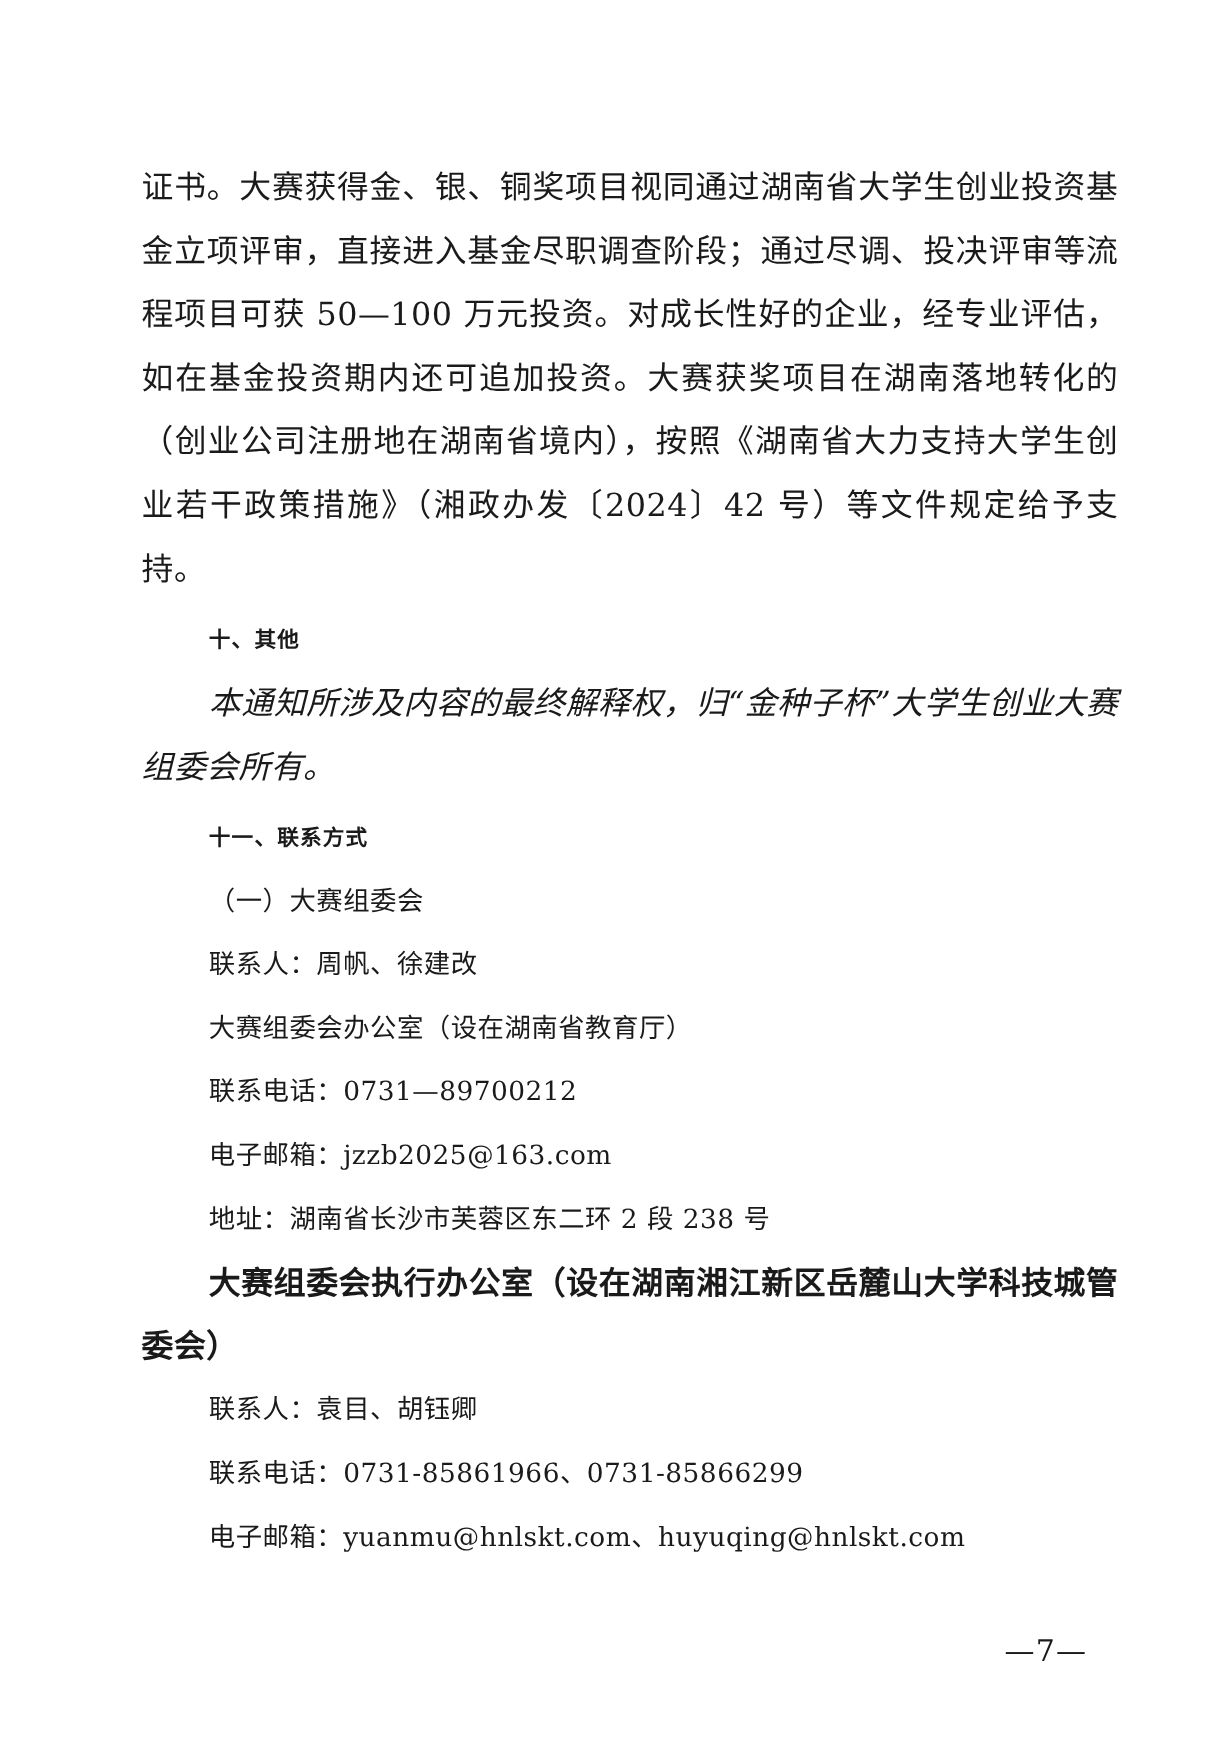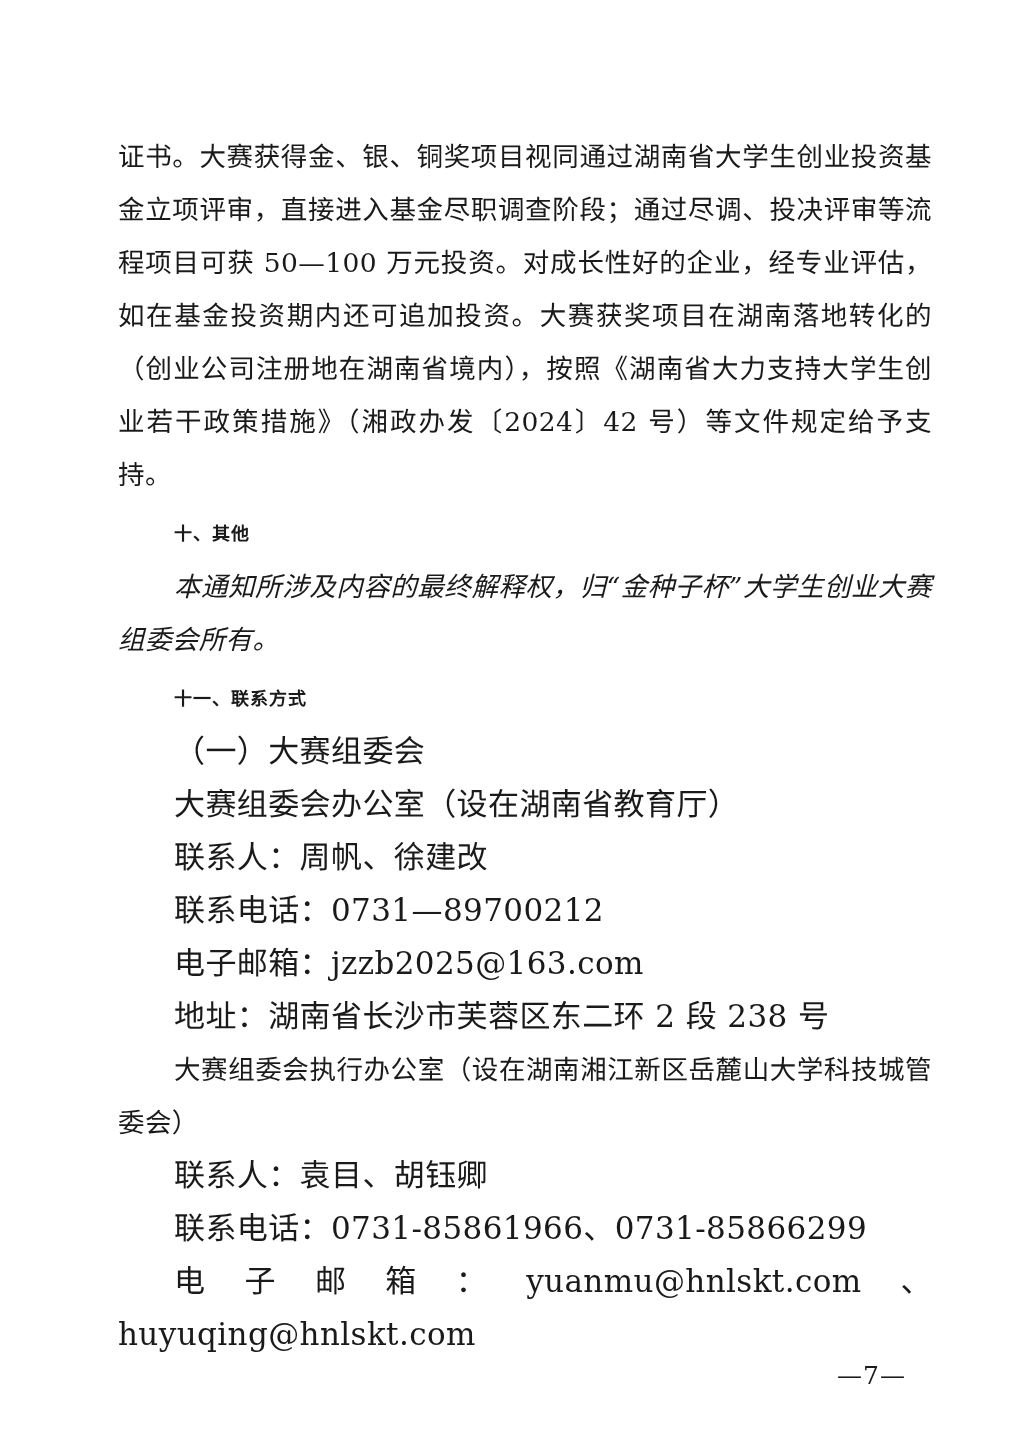--- a/index.html
+++ b/index.html
@@ -44,30 +44,31 @@
     margin: 0;
     font-weight: bold;
     text-indent: 56px;
     font-size: 18px;
     line-height: 53px;
     letter-spacing: 1px;
   }
   .contact-line {
     margin: 0;
     text-indent: 56px;
-    font-size: 31px;
+    font-size: 22px;
     line-height: 53px;
   }
   .contact-line-wrap {
     margin: 0;
     text-indent: 56px;
     font-size: 26.5px;
     line-height: 53px;
     text-align: justify;
     text-justify: inter-ideograph;
+    font-weight: bold;
   }
   .spacer-s { height: 6px; }
   .page-number {
     position: absolute;
     right: 118px;
     bottom: 58px;
     font-size: 25px;
     letter-spacing: 1px;
     font-family: "DejaVu Serif", "Liberation Serif", serif;
   }
@@ -86,23 +87,23 @@
     <p class="heading">十、其他</p>
 
     <p class="para-indent">本通知所涉及内容的最终解释权，归“金种子杯”大学生创业大赛组委会所有。</p>
 
     <div class="spacer-s"></div>
 
     <p class="heading">十一、联系方式</p>
 
     <p class="contact-line">（一）大赛组委会</p>
 
+    <p class="contact-line">联系人：周帆、徐建改</p>
+
     <p class="contact-line">大赛组委会办公室（设在湖南省教育厅）</p>
-
-    <p class="contact-line">联系人：周帆、徐建改</p>
 
     <p class="contact-line">联系电话：0731—89700212</p>
 
     <p class="contact-line">电子邮箱：jzzb2025@163.com</p>
 
     <p class="contact-line">地址：湖南省长沙市芙蓉区东二环 2 段 238 号</p>
 
     <p class="contact-line-wrap">大赛组委会执行办公室（设在湖南湘江新区岳麓山大学科技城管委会）</p>
 
     <p class="contact-line">联系人：袁目、胡钰卿</p>

